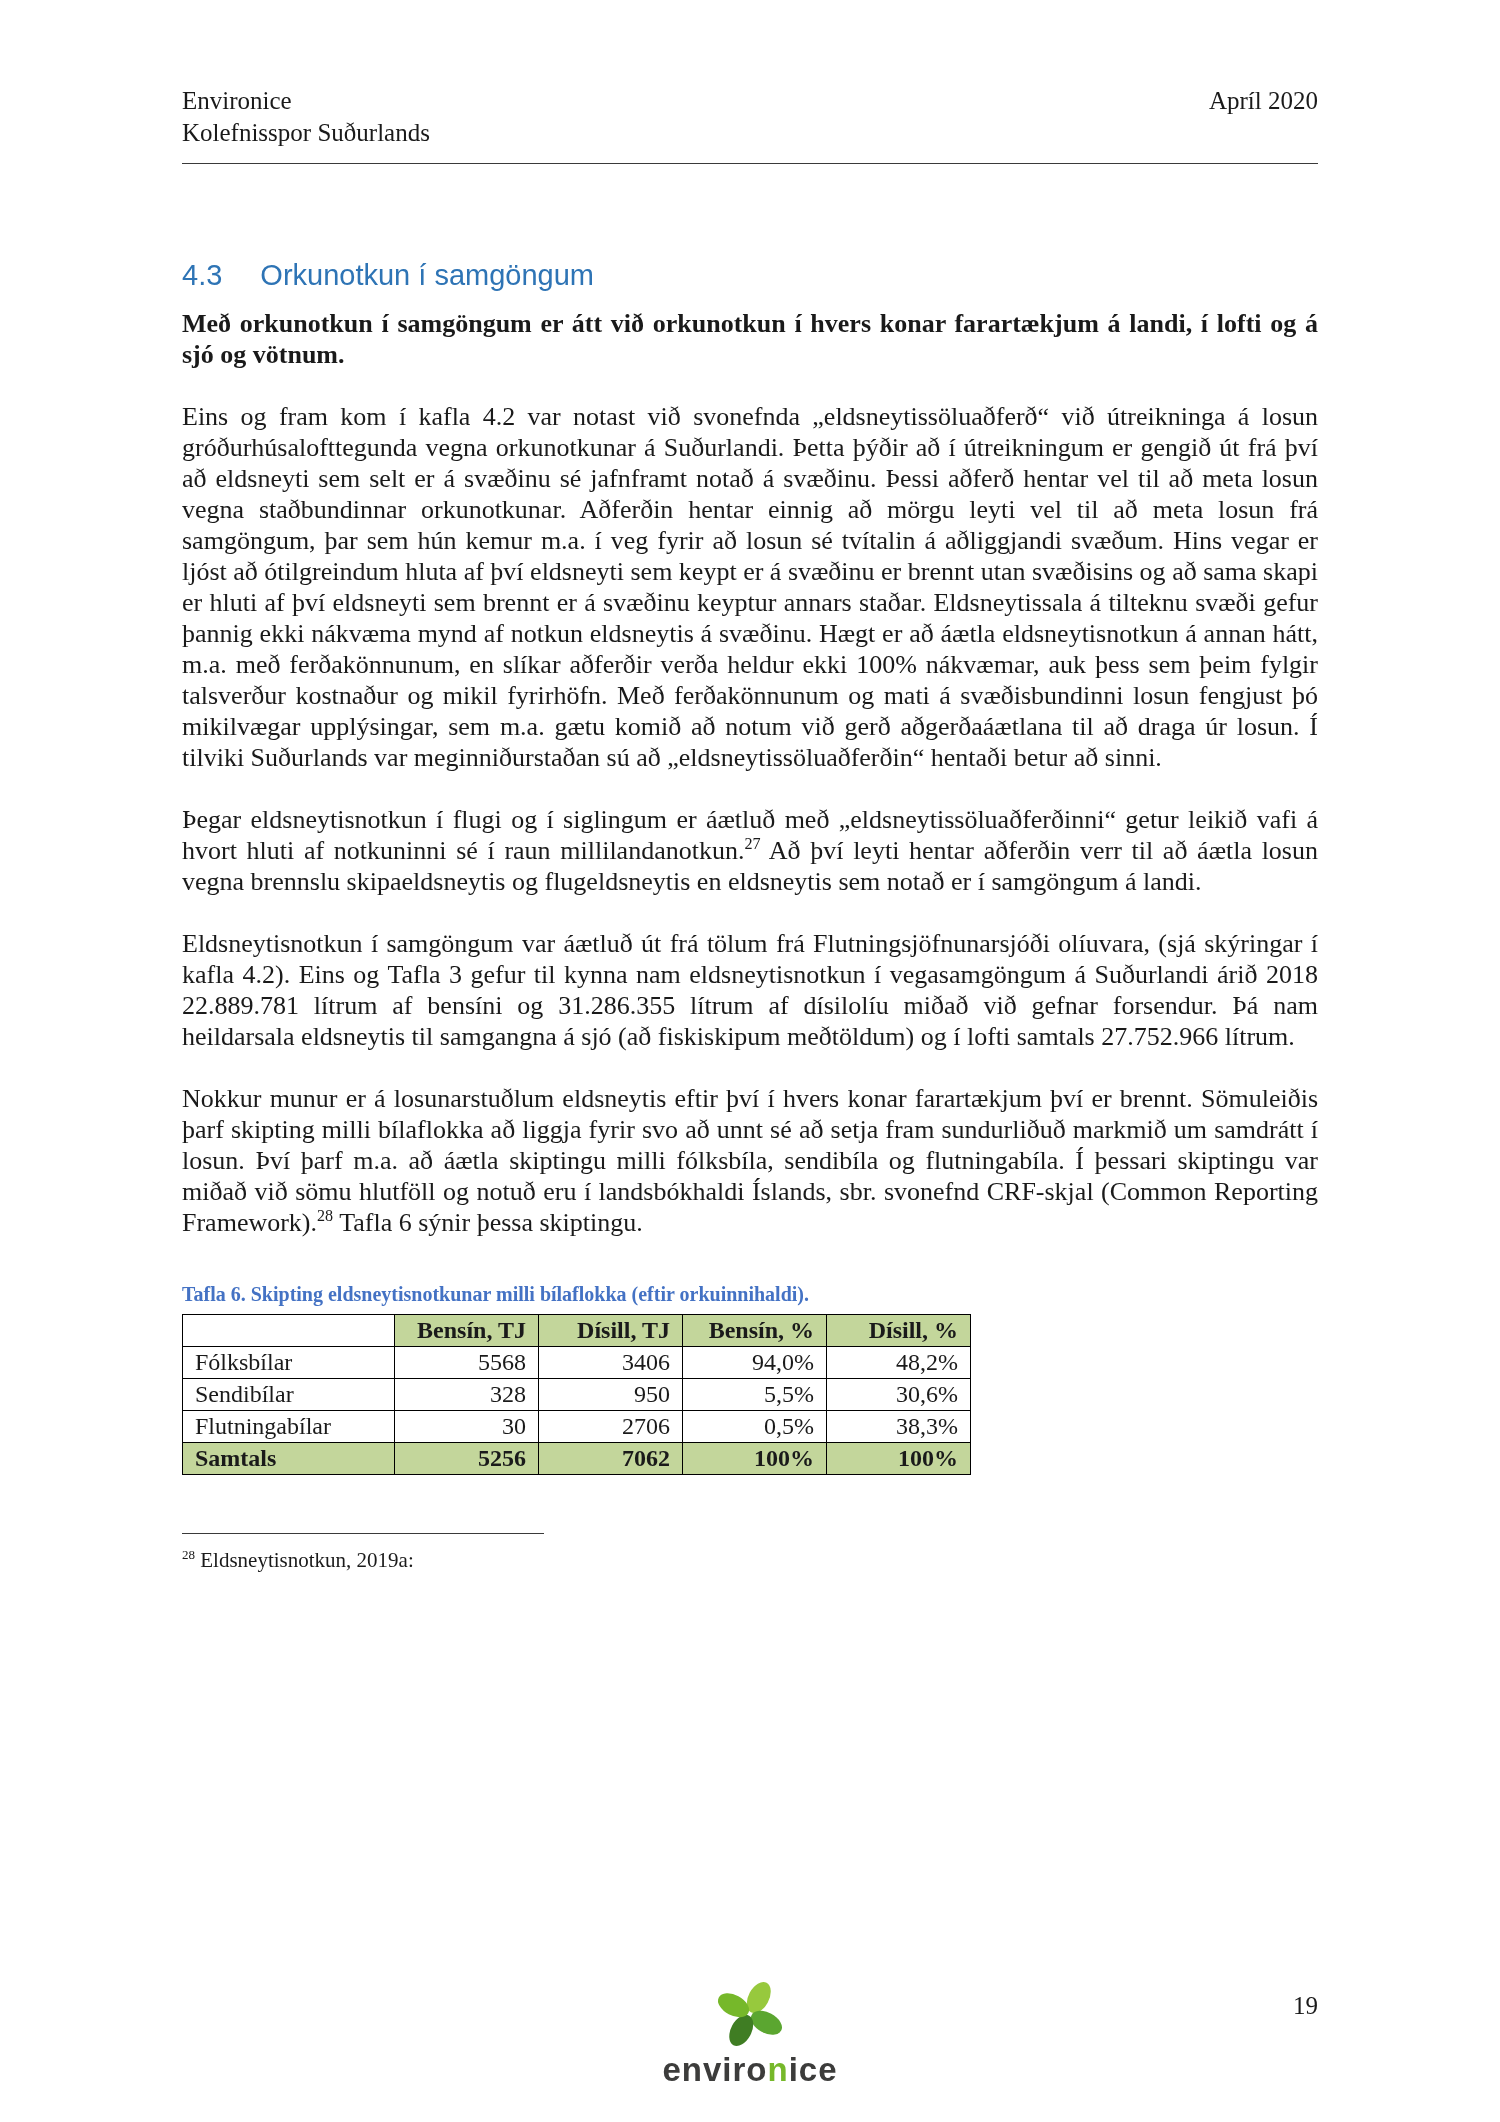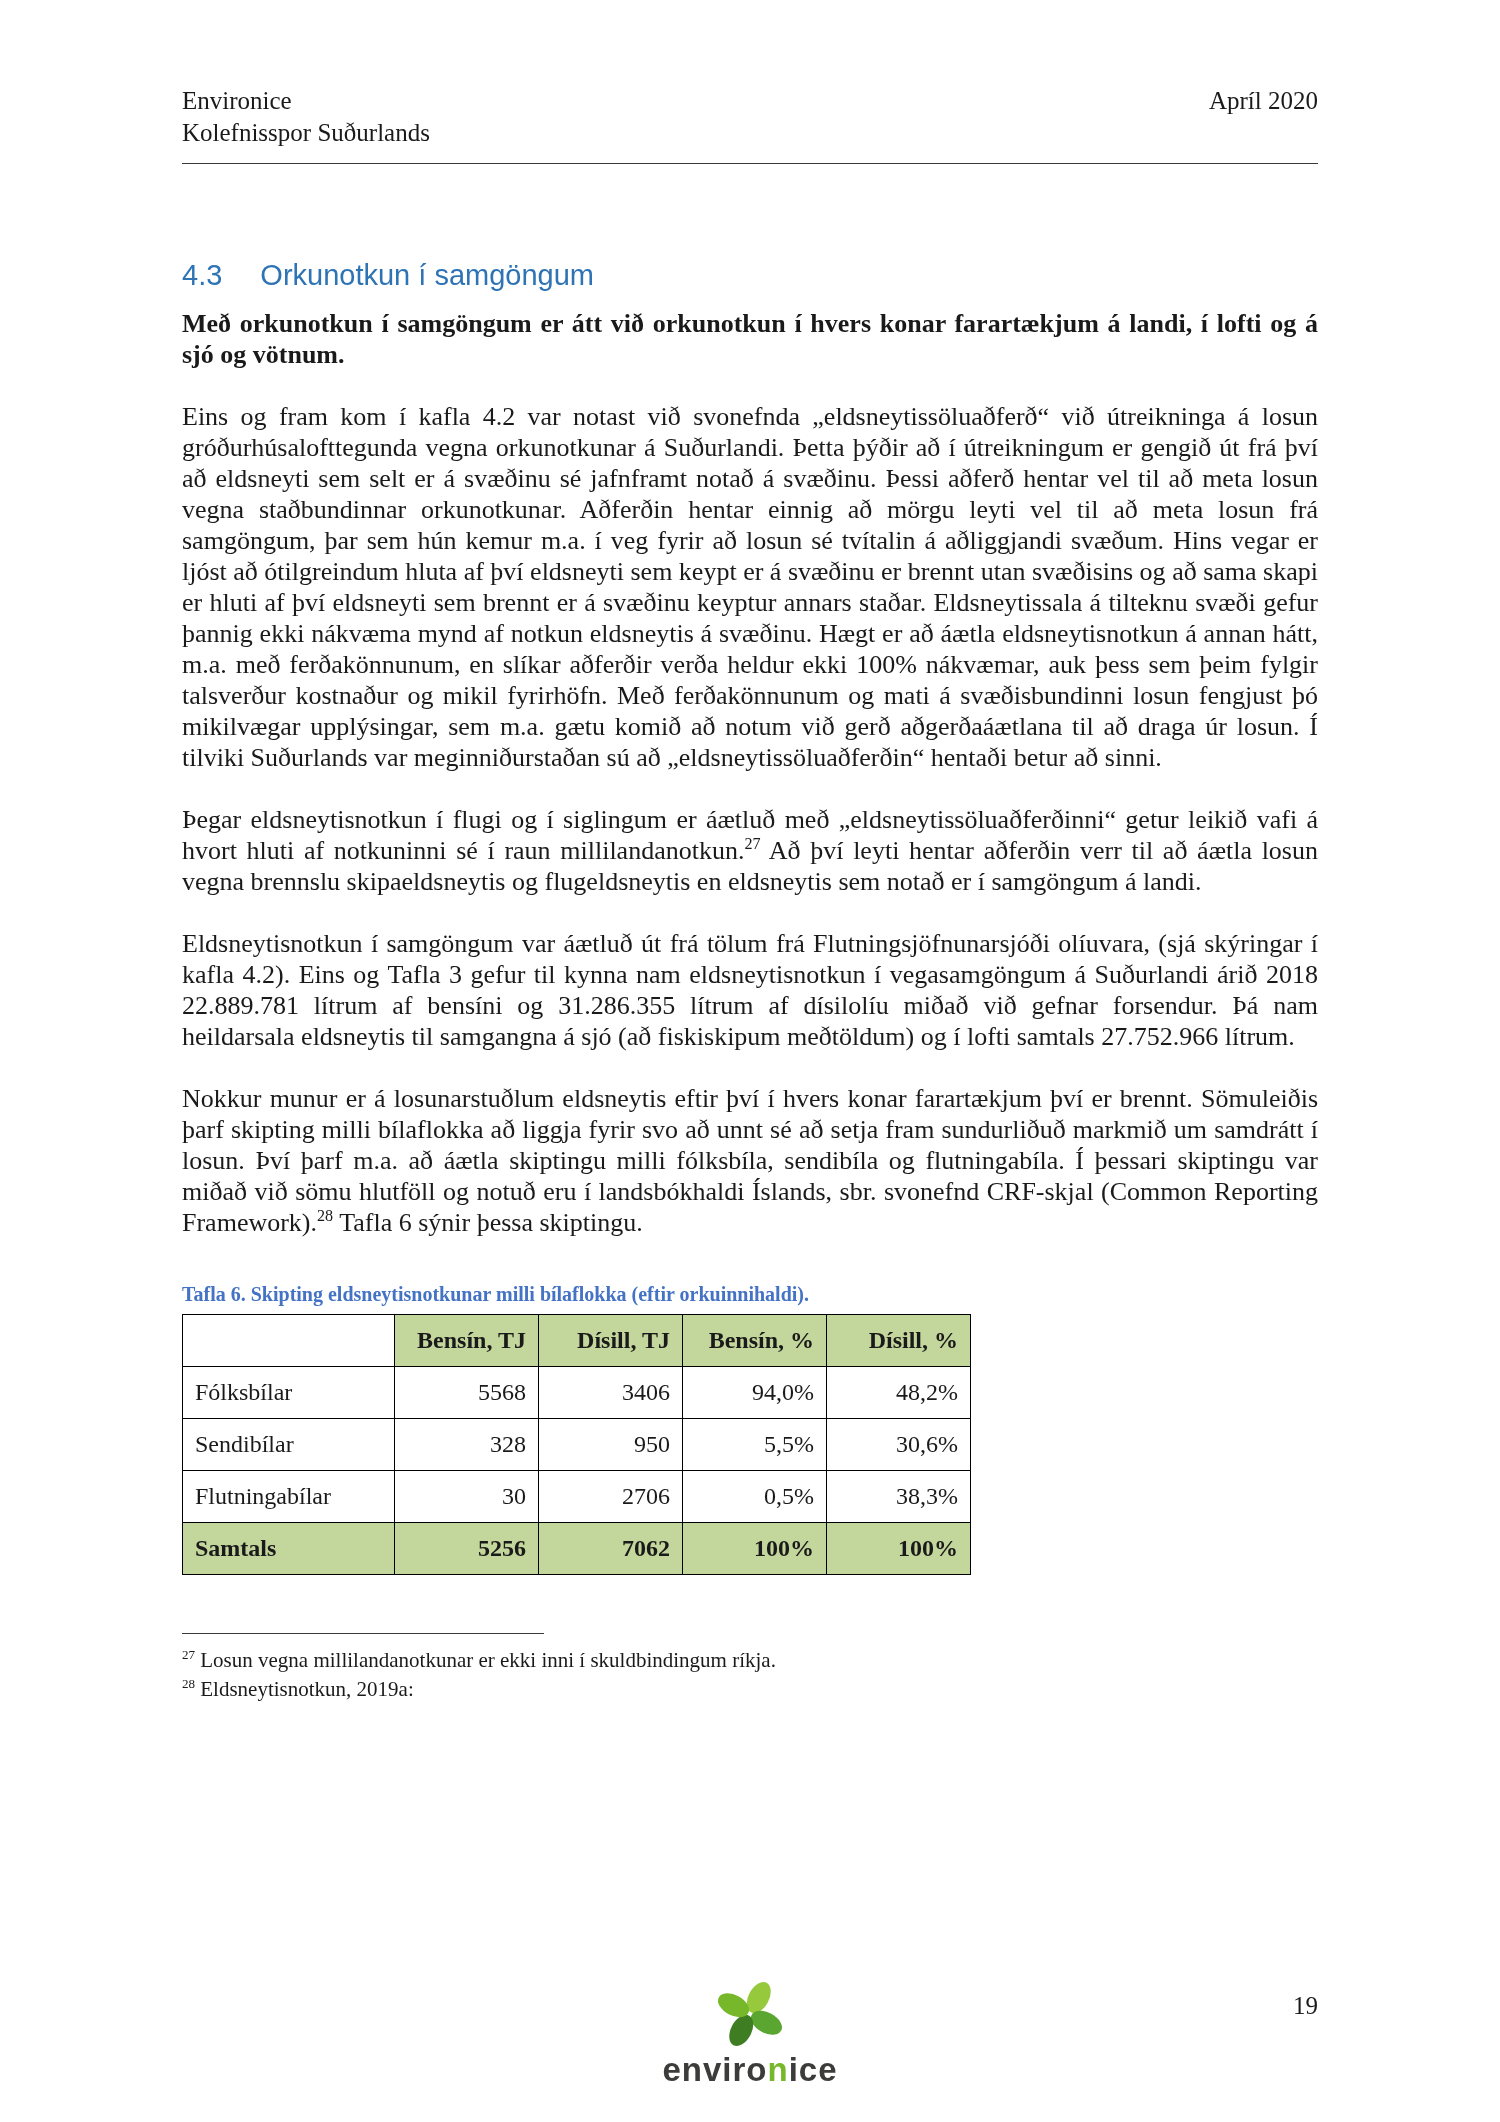--- a/index.html
+++ b/index.html
@@ -47,21 +47,21 @@
     line-height:24px;
   }
   table.fuel {
     border-collapse:collapse;
     margin-top:8px;
     font-size:24px;
   }
   .fuel th, .fuel td {
     border:1.5px solid #000;
     height:26px;
-    padding:12px 12px;
+    padding:2px 12px;
     vertical-align:middle;
   }
   .fuel th {
     background:#C3D69B;
     font-weight:bold;
     text-align:right;
     width:144px;
   }
   .fuel th.corner { background:#ffffff; width:212px; }
   .fuel td.lbl { text-align:left; }
@@ -162,21 +162,20 @@
         <td class="num">5256</td>
         <td class="num">7062</td>
         <td class="num">100%</td>
         <td class="num">100%</td>
       </tr>
     </tbody>
   </table>
 
   <div class="footnote-rule"></div>
   <div class="footnotes">
-    <div class="footnote"><sup class="fnref">27</sup> <span>Losun vegna millilandanotkunar er ekki inni í skuldbindingum ríkja.</span></div>
     <div class="footnote"><sup class="fnref">28</sup> <span>Eldsneytisnotkun, 2019a:</span></div>
   </div>
 
   <div class="page-number">19</div>
 
   <div class="footer-logo">
     <svg width="76" height="76" viewBox="0 0 40 40">
       <g transform="rotate(28 20 20)">
         <ellipse cx="20" cy="10.2" rx="5.4" ry="8.8" fill="#97C93D"></ellipse>
         <ellipse cx="29.8" cy="20" rx="8.8" ry="5.4" fill="#5BA630"></ellipse>

